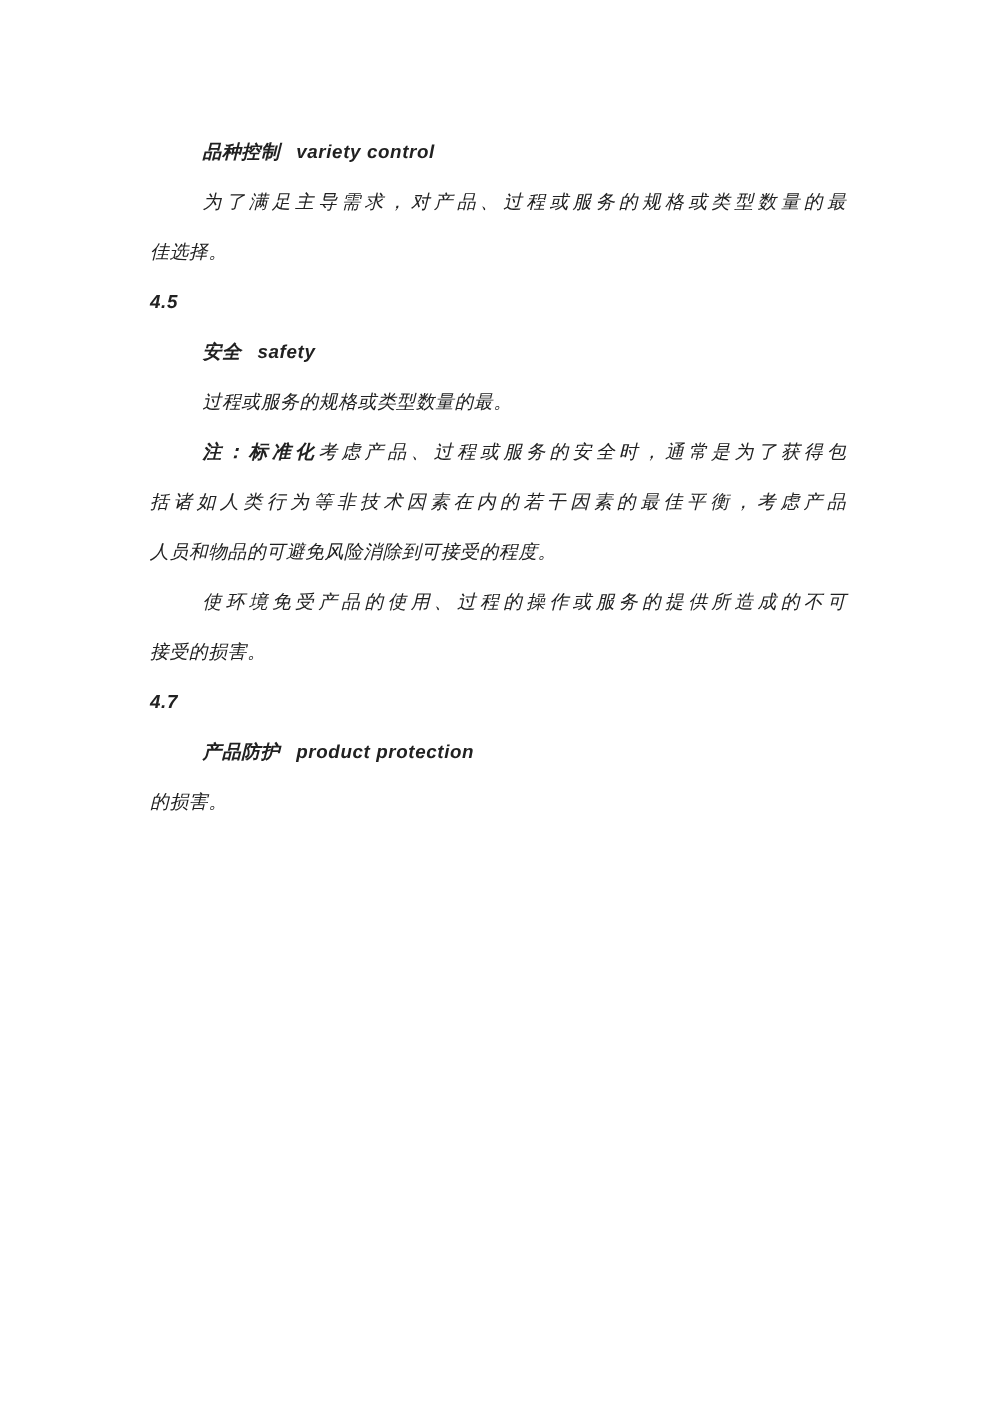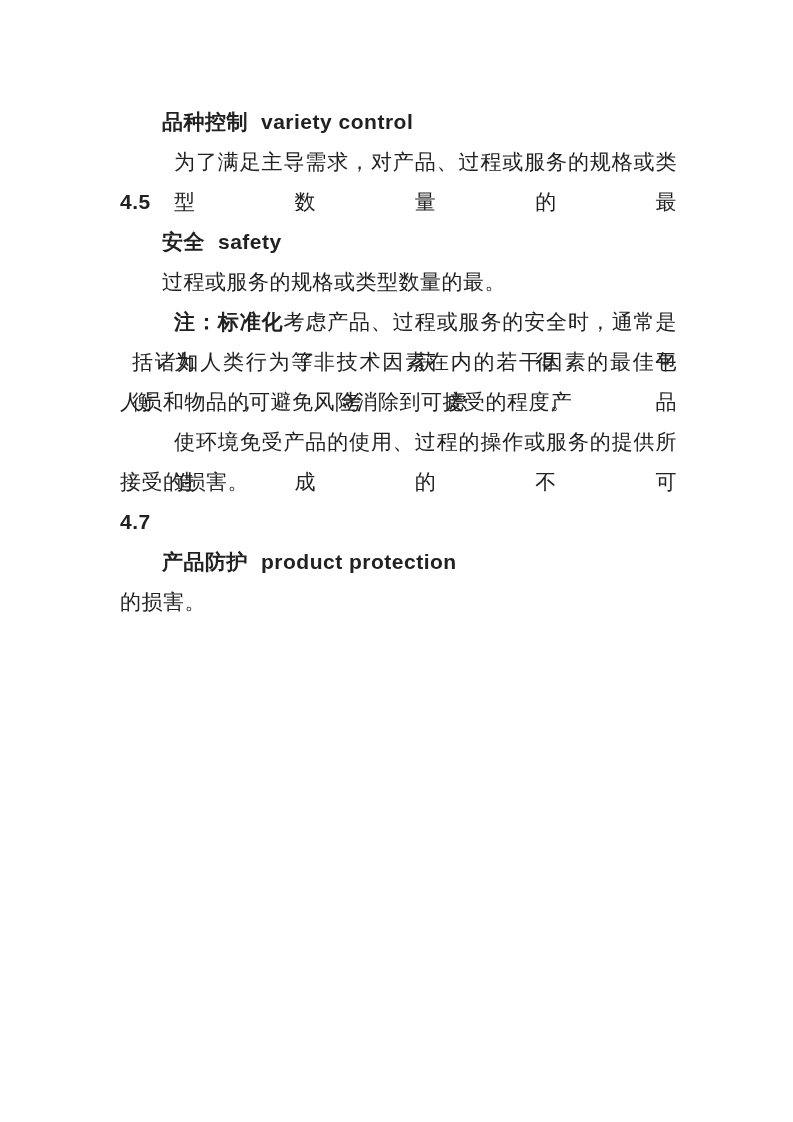--- a/index.html
+++ b/index.html
@@ -17,47 +17,48 @@
   }
   .doc {
     position: absolute;
     top: 102px;
     left: 120px;
     width: 557px;
   }
   .line {
     height: 40px;
     line-height: 40px;
-    font-size: 21px;
+    font-size: 15px;
     font-weight: 400;
     white-space: nowrap;
     letter-spacing: 0.5px;
+    font-style: italic;
   }
   .indent { padding-left: 42px; }
   .heading { font-weight: 700; }
   .heading .en { margin-left: 13px; }
   .num { font-weight: 700; }
   .bold { font-weight: 700; }
   .justify {
     white-space: normal;
     text-align: justify;
     text-align-last: justify;
     text-justify: inter-character;
-    margin-left: 12px;
   }
 </style>
 </head>
 <body style="background: rgb(255, 255, 255); color: rgb(33, 33, 33);">
 
 <div class="doc">
 
   <div class="line heading indent">
     <span class="cn">品种控制</span><span class="en">variety control</span>
   </div>
   <div class="line indent justify">为了满足主导需求，对产品、过程或服务的规格或类型数量的最</div>
+  <div class="line">佳选择。</div>
 
   <div class="line num">4.5</div>
   <div class="line heading indent">
     <span class="cn">安全</span><span class="en">safety</span>
   </div>
   <div class="line indent">过程或服务的规格或类型数量的最。</div>
   <div class="line indent justify">
     <span class="bold">注：标准化</span><span>考虑产品、过程或服务的安全时，通常是为了获得包</span>
   </div>
   <div class="line justify">括诸如人类行为等非技术因素在内的若干因素的最佳平衡，考虑产品</div>

